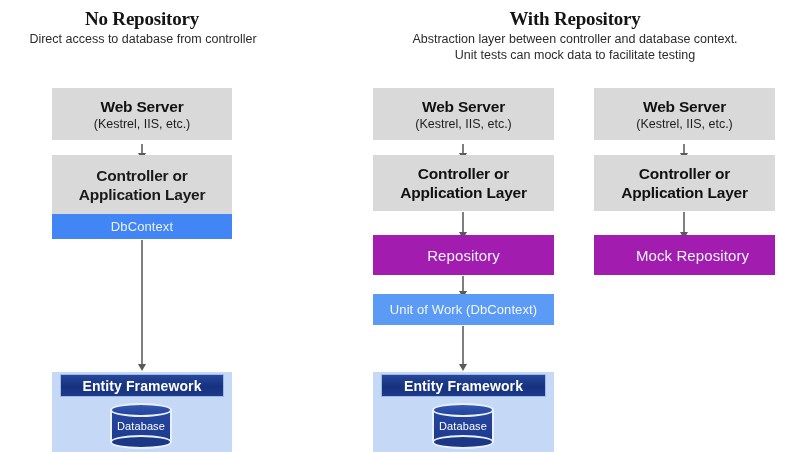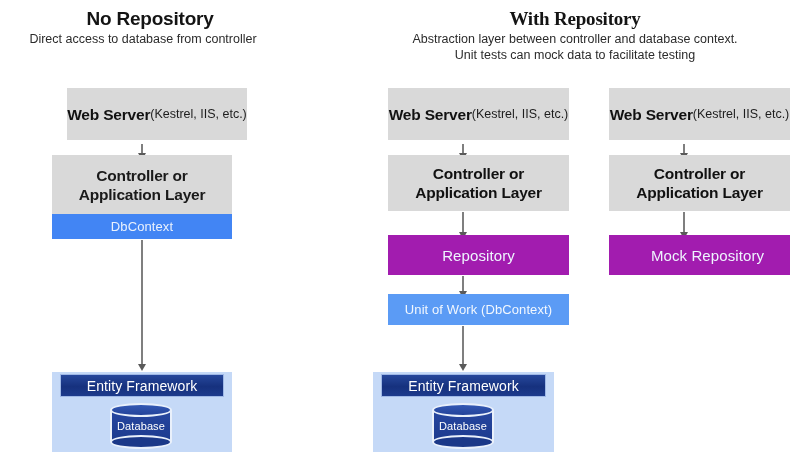--- a/index.html
+++ b/index.html
@@ -38,25 +38,24 @@
     font-size: 12.5px;
     line-height: 16px;
     color: #2b2b2b;
   }
 
   
   .box {
     position: absolute;
     box-sizing: border-box;
     display: flex;
-    flex-direction: row;
+    flex-direction: column;
     align-items: center;
     justify-content: center;
     text-align: center;
-    margin-left: 15px;
   }
 
   .gray-box {
     background: #d9d9d9;
     color: #111111;
   }
   .gray-title {
     font-weight: bold;
     font-size: 15.5px;
     line-height: 19px;
@@ -117,21 +116,21 @@
   .ef-bar {
     position: absolute;
     box-sizing: border-box;
     background: linear-gradient(180deg, #27489b 0%, #16317e 55%, #1d3a8c 100%);
     border: 1px solid #9fb8e6;
     color: #ffffff;
     display: flex;
     align-items: center;
     justify-content: center;
     font-size: 14px;
-    font-weight: normal;
+    font-weight: bold;
     letter-spacing: 0.1px;
   }
 
   
   .db-cyl {
     position: absolute;
   }
   .db-cyl .cyl-body {
     position: absolute;
     left: 0;
@@ -200,21 +199,21 @@
     border-left: 4px solid transparent;
     border-right: 4px solid transparent;
     border-top: 7px solid #5a5a5a;
   }
 </style>
 </head>
 <body>
 
 <div id="canvas">
 
-  <div class="head-title" style="left:20px; top:8px; width:260px;">No Repository</div>
+  <div class="head-title" style="left:12px; top:8px; width:260px;font-family:Liberation Serif, serif;">No Repository</div>
   <div class="head-sub" style="left:2px; top:31px; width:282px;">Direct access to database from controller</div>
 
   <div class="head-title" style="left:445px; top:8px; width:260px;font-family:Liberation Serif, serif;">With Repository</div>
   <div class="head-sub" style="left:365px; top:31px; width:420px;">Abstraction layer between controller and database context.</div>
   <div class="head-sub" style="left:365px; top:47px; width:420px;">Unit tests can mock data to facilitate testing</div>
 
   <div class="box gray-box" style="left:52px; top:88px; width:180px; height:52px;">
     <div class="gray-title">Web Server</div>
     <div class="gray-sub">(Kestrel, IIS, etc.)</div>
   </div>

